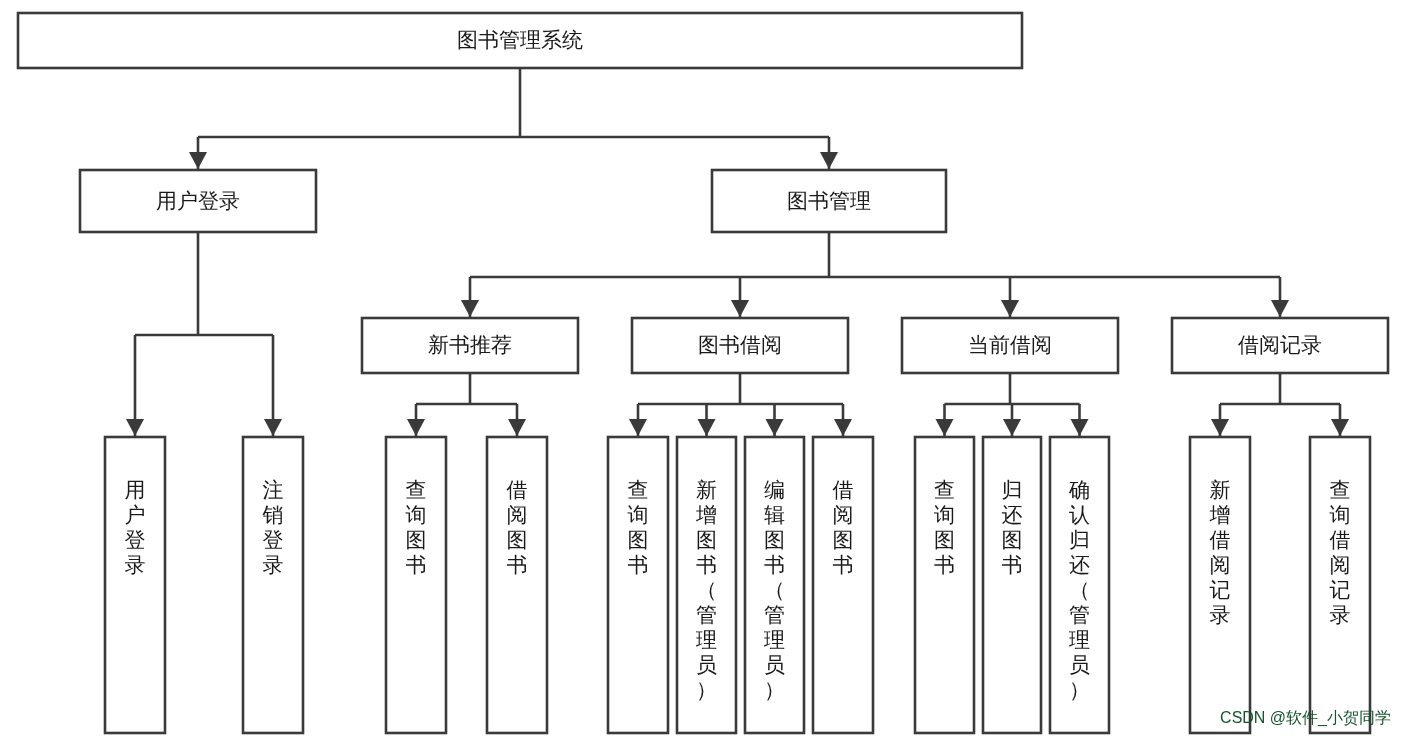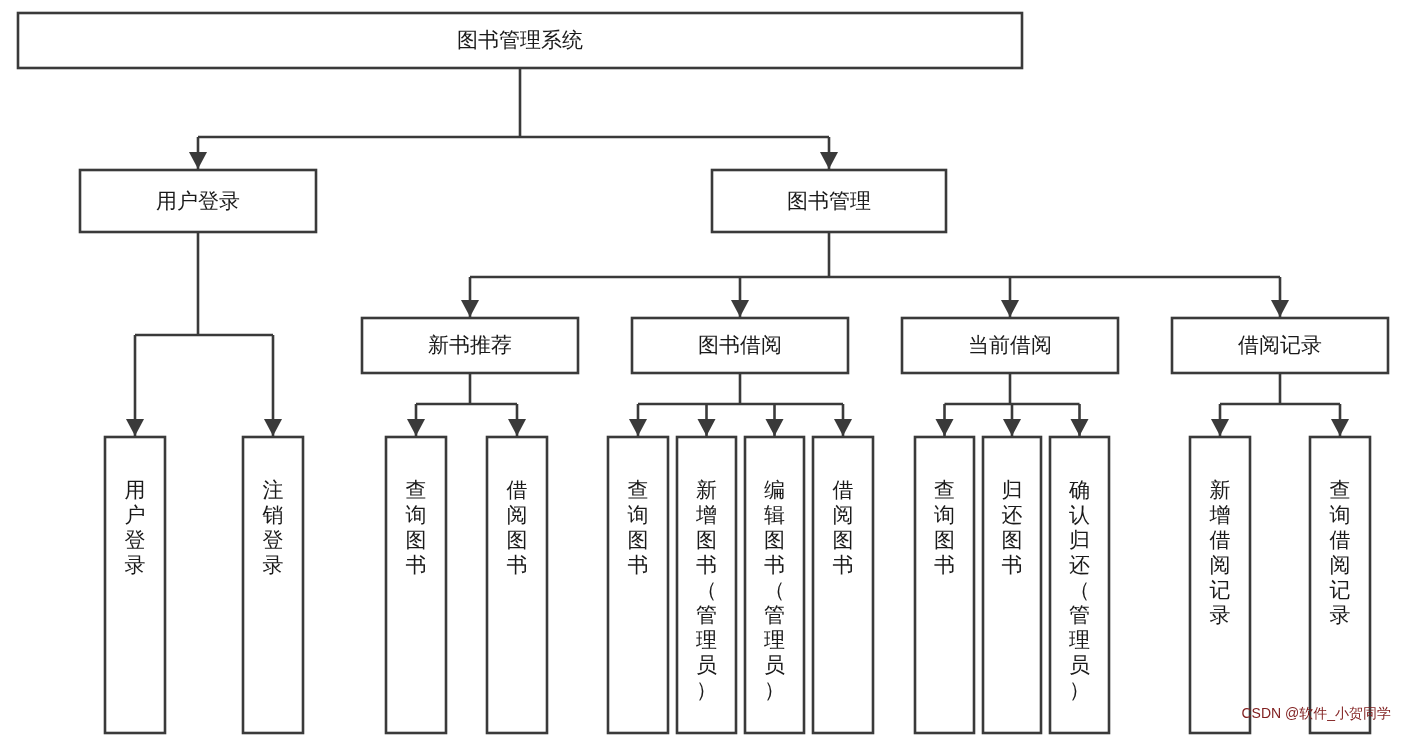--- a/index.html
+++ b/index.html
@@ -44,24 +44,24 @@
   .node-label-h {
     font-family: "Liberation Sans", "DejaVu Sans", sans-serif;
     font-size: 21px;
     fill: #1a1a1a;
     text-anchor: middle;
     dominant-baseline: middle;
   }
   .watermark {
     position: absolute;
     right: 14px;
-    bottom: 12px;
+    bottom: 6px;
     font-family: "Liberation Sans", "DejaVu Sans", sans-serif;
-    font-size: 14px;
-    color: #7f1d1d;
+    font-size: 16px;
+    color: #14532d;
     white-space: nowrap;
     pointer-events: none;
   }
 </style>
 </head>
 <body>
 
 <div id="diagram-root">
   <svg class="flow" viewBox="0 0 1405 747">
     <g id="links-layer">

